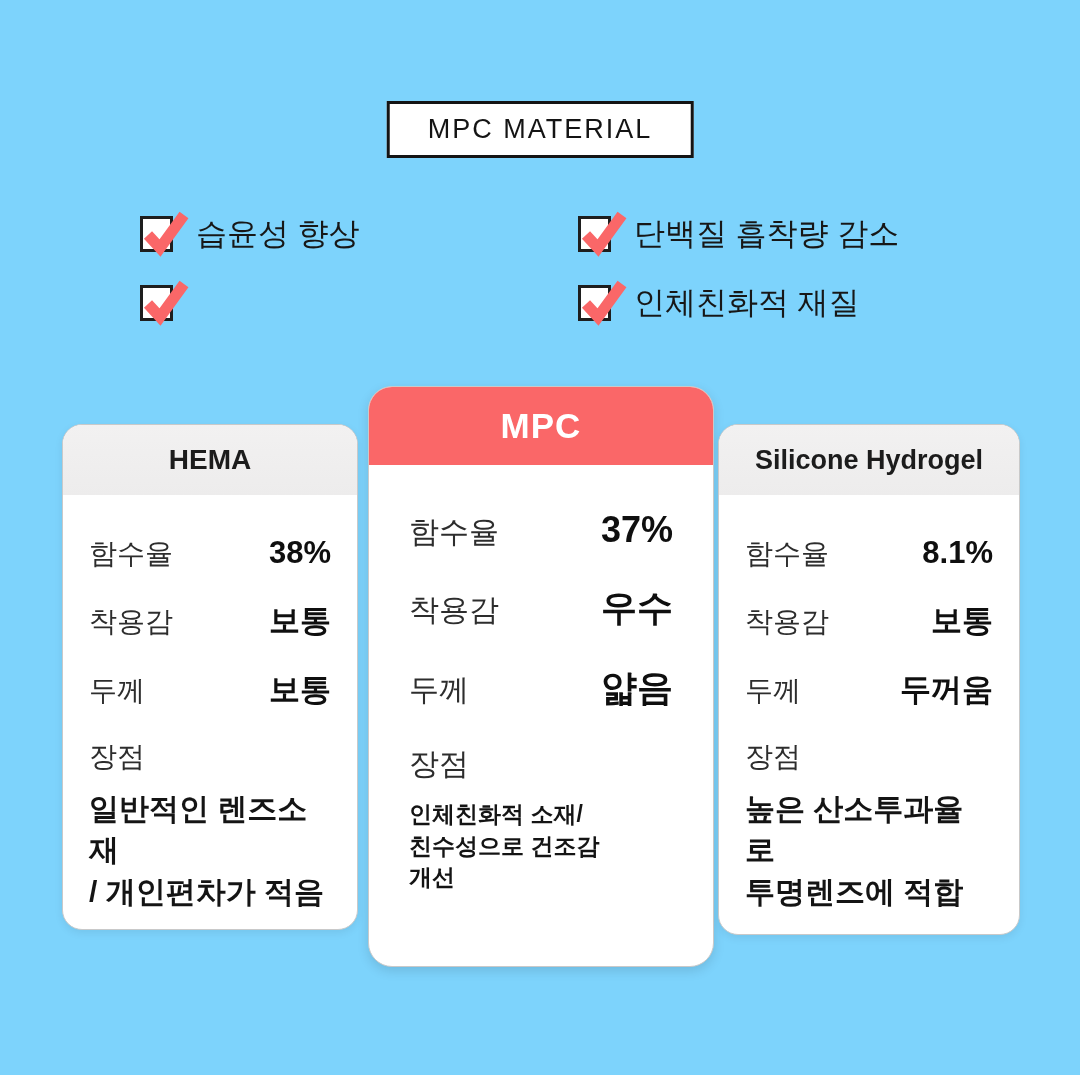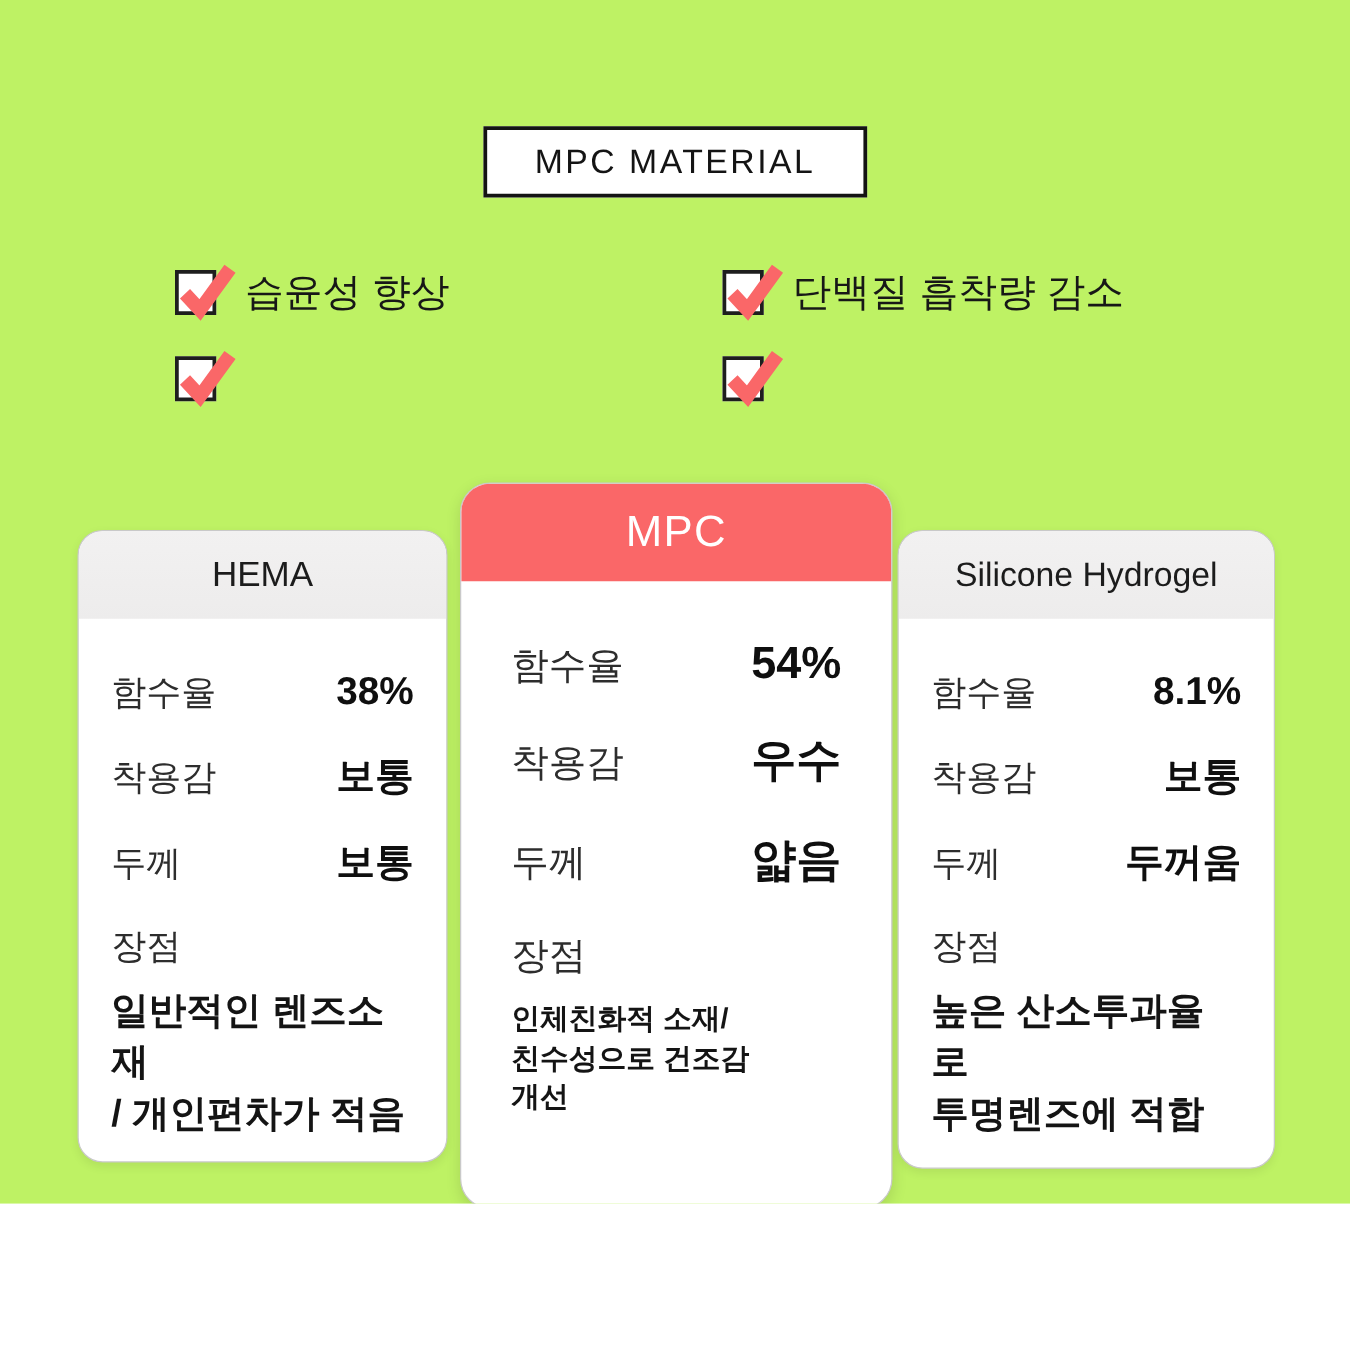--- a/index.html
+++ b/index.html
@@ -1,22 +1,22 @@
 <!DOCTYPE html>
 <html style="--accent: #fa6768;"><head>
 <meta charset="utf-8">
 <style>
   :root { --accent: #fa6768; }
   * { margin: 0; padding: 0; box-sizing: border-box; }
   html, body { background: #ffffff; }
   .page {
     position: relative;
     width: 1080px;
-    height: 963px;
-    background: #bef264;
+    height: 1075px;
+    background: #7dd3fc;
     overflow: hidden;
     font-family: "Liberation Sans", "DejaVu Sans", sans-serif;
     color: #161616;
   }
 
   
   .title-box {
     position: absolute;
     top: 101px;
     left: 50%;
@@ -88,21 +88,21 @@
   }
   .card-header {
     display: flex;
     align-items: center;
     justify-content: center;
     height: 70px;
     background: linear-gradient(180deg, #f2f1f1 0%, #edecec 100%);
   }
   .card-title {
     font-size: 28px;
-    font-weight: 400;
+    font-weight: 700;
     color: #1c1c1c;
     white-space: nowrap;
   }
   .card-body { padding: 40px 26px 0 26px; }
 
   .spec-row {
     display: flex;
     justify-content: space-between;
     align-items: baseline;
     margin-bottom: 27px;
@@ -177,20 +177,21 @@
         </svg>
       </span>
     </div>
 
     <div class="feature">
       <span class="checkbox">
         <svg viewBox="0 0 52 52">
           <polyline points="9,30 21,43 45,10"></polyline>
         </svg>
       </span>
+      <span class="feature-label">인체친화적 재질</span>
     </div>
 
   </div>
 
   <section class="card card-hema">
     <header class="card-header">
       <span class="card-title">HEMA</span>
     </header>
     <div class="card-body">
       <div class="spec-row">
@@ -211,21 +212,21 @@
     </div>
   </section>
 
   <section class="card card-mpc">
     <header class="card-header">
       <span class="card-title">MPC</span>
     </header>
     <div class="card-body">
       <div class="spec-row">
         <span class="spec-label">함수율</span>
-        <span class="spec-value">54%</span>
+        <span class="spec-value">37%</span>
       </div>
       <div class="spec-row">
         <span class="spec-label">착용감</span>
         <span class="spec-value">우수</span>
       </div>
       <div class="spec-row">
         <span class="spec-label">두께</span>
         <span class="spec-value">얇음</span>
       </div>
       <div class="adv-label">장점</div>

